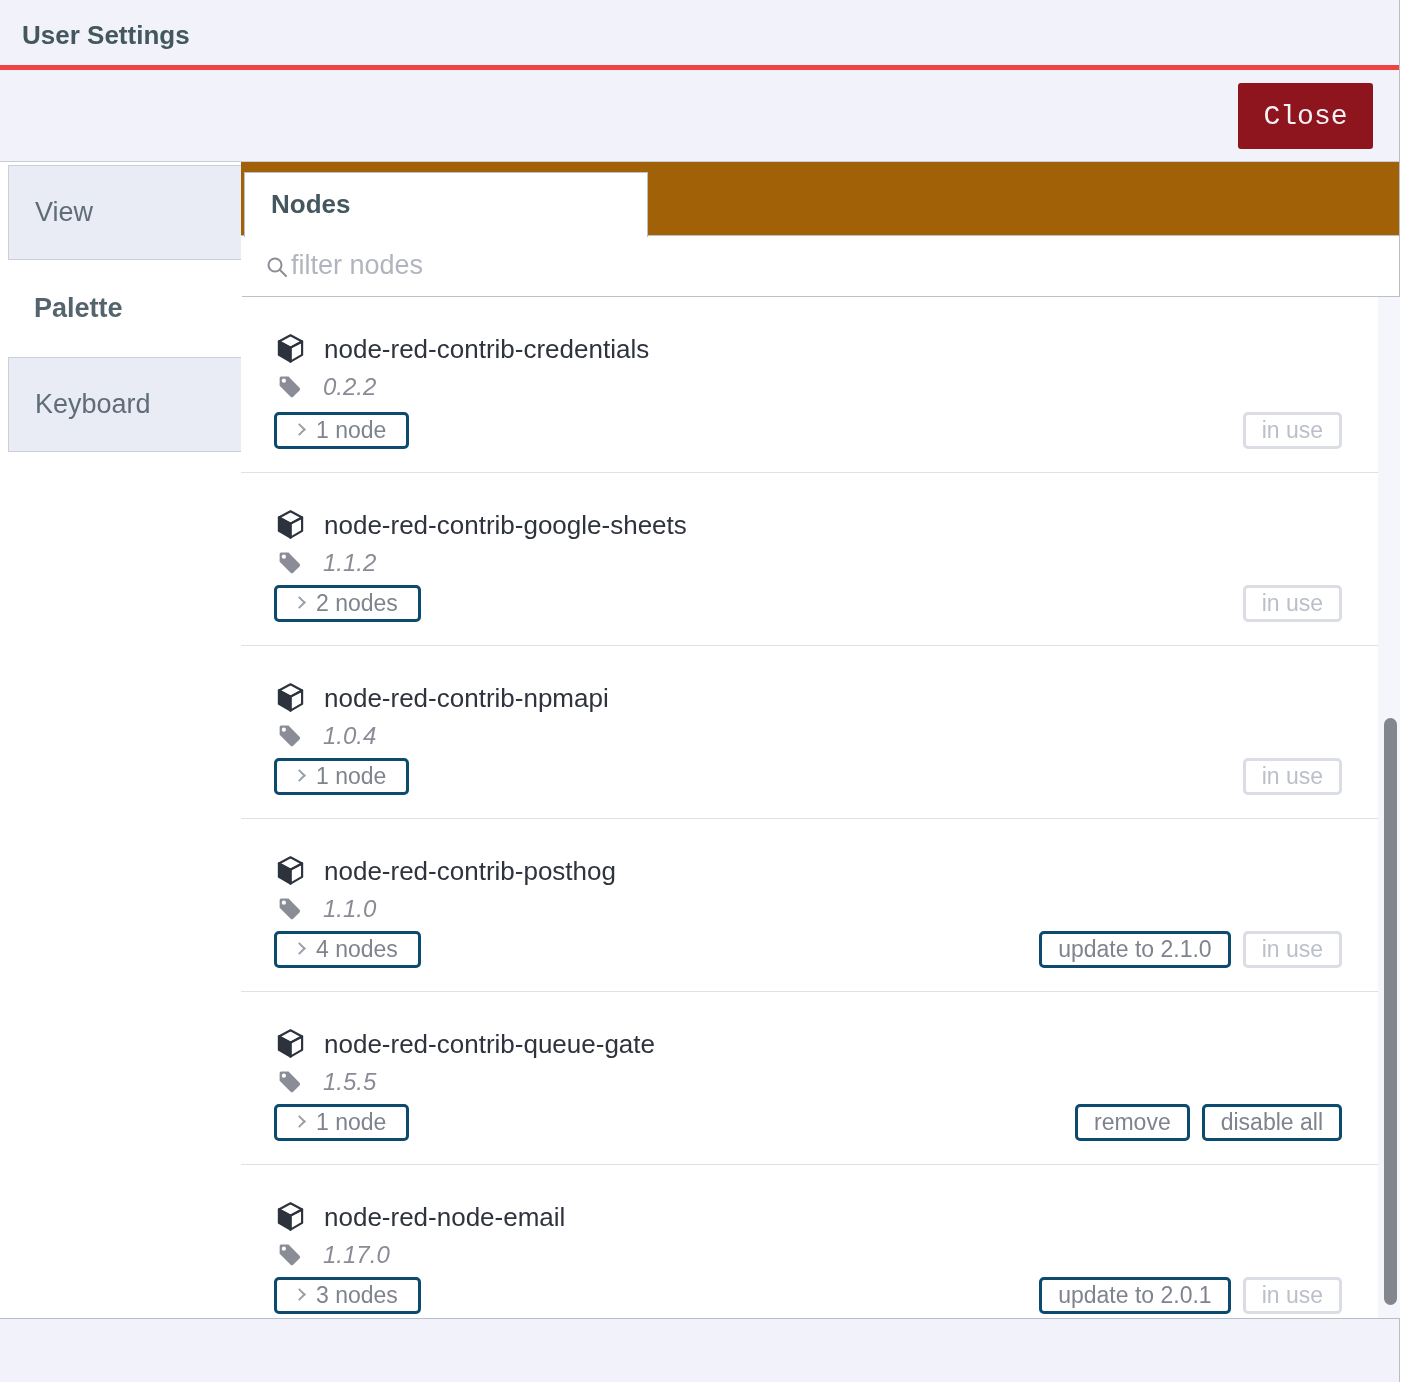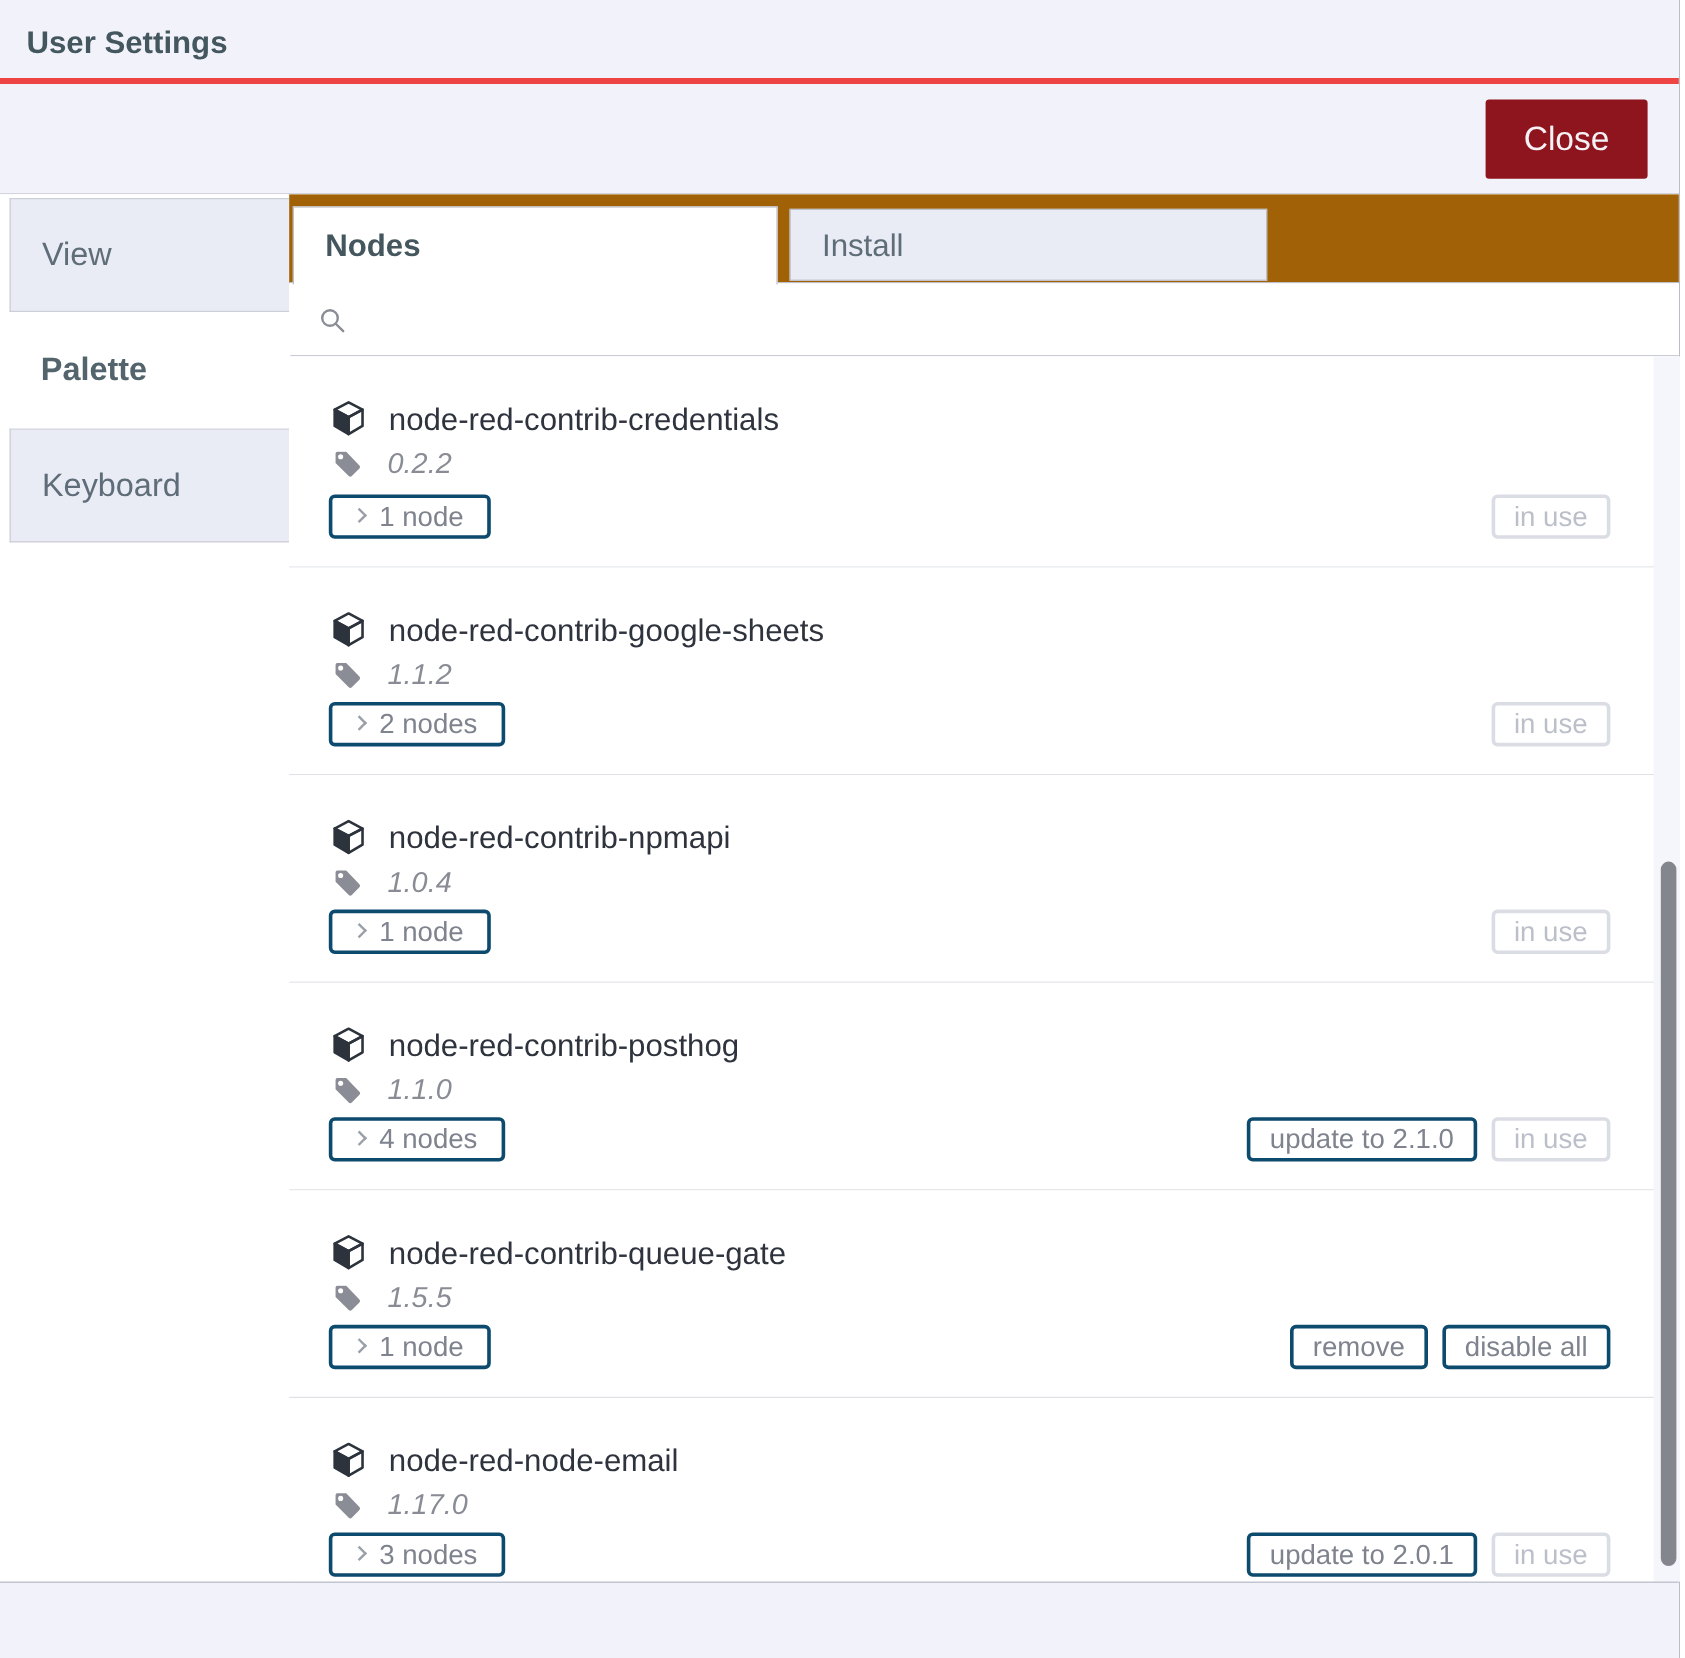--- a/index.html
+++ b/index.html
@@ -12,21 +12,21 @@
   .hdr { position:absolute; top:0; left:0; right:0; height:70px;
     background:#f2f3fa; border-bottom:5px solid #ef4444; }
   .hdr-title { position:absolute; left:22px; top:0; line-height:70px;
     font-size:26px; font-weight:bold; color:#44575e; }
 
   
   .toolbar { position:absolute; top:70px; left:0; right:0; height:92px;
     background:#f2f3fa; border-bottom:1px solid #cbcdd7; }
   .close-btn { position:absolute; right:26px; top:13px; width:135px; height:66px;
     background:#8e141e; color:#f5f2f5; font-size:28px; border:none; border-radius:3px;
-    font-family:Liberation Sans, sans-serif; cursor:pointer; }
+    font-family:Liberation Mono, monospace; cursor:pointer; }
 
   
   .main { position:absolute; top:162px; left:0; right:0; bottom:64px; background:#ffffff; }
   .v-divider { position:absolute; left:240px; top:0; bottom:0; width:1px; background:#c3c5cf; }
 
   
   .sidebar { position:absolute; left:0; top:0; width:241px; bottom:0; background:#ffffff; }
   .side-item { position:absolute; left:8px; width:233px; height:95px;
     background:#e9ebf5; border:1px solid #ccced8; border-right:none;
     font-size:27px; color:#5e6d77; line-height:93px; padding-left:26px; cursor:pointer; }
@@ -122,28 +122,28 @@
     <div class="sidebar">
       <div class="side-item side-view">View</div>
       <div class="side-item active side-palette">Palette</div>
       <div class="side-item side-keyboard">Keyboard</div>
     </div>
 
     <div class="content">
 
       <div class="tabbar">
         <div class="tab tab-nodes">Nodes</div>
-        <div class="tab tab-install">Install</div>
       </div>
 
       <div class="searchrow">
         <svg class="search-icon" width="24" height="24" viewBox="0 0 24 24">
           <circle cx="10" cy="10" r="6.5" fill="none" stroke="#8a8d95" stroke-width="2"></circle>
           <line x1="15" y1="15" x2="21" y2="21" stroke="#8a8d95" stroke-width="2" stroke-linecap="round"></line>
         </svg>
+        <span class="search-ph">filter nodes</span>
       </div>
 
       <div class="list">
 
         <div class="pkg-row">
           <div class="pkg-title">
             <svg class="cube" viewBox="0 0 100 110">
                 <use href="#cube-ic"></use>
               </svg>
             <span class="pkg-name">node-red-contrib-credentials</span>

